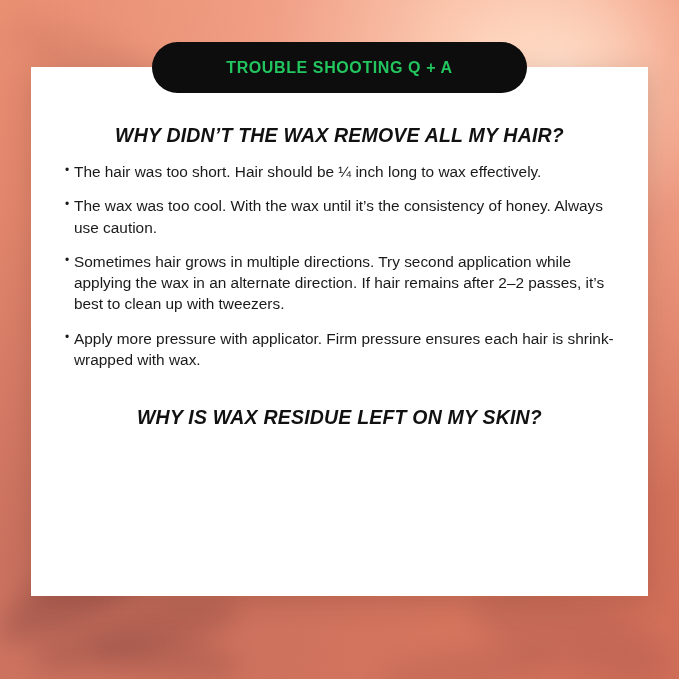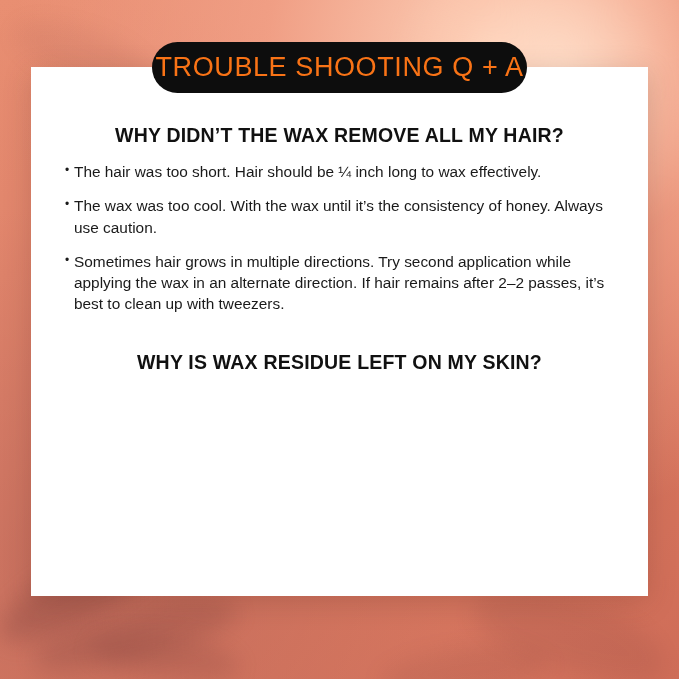--- a/index.html
+++ b/index.html
@@ -61,23 +61,23 @@
     top: 42px;
     width: 375px;
     height: 51px;
     background: #0d0d0d;
     border-radius: 26px;
     display: flex;
     align-items: center;
     justify-content: center;
   }
   .title-pill .title-text {
-    color: #f97316;
-    font-size: 27px;
-    font-weight: normal;
+    color: #22c55e;
+    font-size: 16px;
+    font-weight: bold;
     letter-spacing: 0.6px;
     white-space: nowrap;
   }
 
   .content {
     position: absolute;
     left: 31px;
     top: 67px;
     width: 617px;
     height: 529px;
@@ -85,20 +85,21 @@
     padding: 57px 26px 0 26px;
   }
 
   .section-heading {
     text-align: center;
     font-size: 19.5px;
     font-weight: bold;
     color: #111111;
     letter-spacing: 0.2px;
     margin: 0 0 14px 0;
+    font-style: italic;
   }
   .section-heading.second {
     margin-top: 36px;
     margin-bottom: 14px;
   }
 
   ul.bullets {
     list-style: none;
     margin: 8px;
     padding: 0;
@@ -139,20 +140,21 @@
   <div class="card"></div>
 
   <div class="content">
 
     <h2 class="section-heading">WHY DIDN’T THE WAX REMOVE ALL MY HAIR?</h2>
 
     <ul class="bullets">
       <li>The hair was too short. Hair should be ¼ inch long to wax effectively.</li>
       <li>The wax was too cool. With the wax until it’s the consistency of honey. Always use caution.</li>
       <li>Sometimes hair grows in multiple directions. Try second application while applying the wax in an alternate direction. If hair remains after 2–2 passes, it’s best to clean up with tweezers.</li>
+      <li>Apply more pressure with applicator. Firm pressure ensures each hair is shrink-wrapped with wax.</li>
     </ul>
 
     <h2 class="section-heading second">WHY IS WAX RESIDUE LEFT ON MY SKIN?</h2>
 
 
   </div>
 
   <div class="title-pill">
     <span class="title-text">TROUBLE SHOOTING Q + A</span>
   </div>

